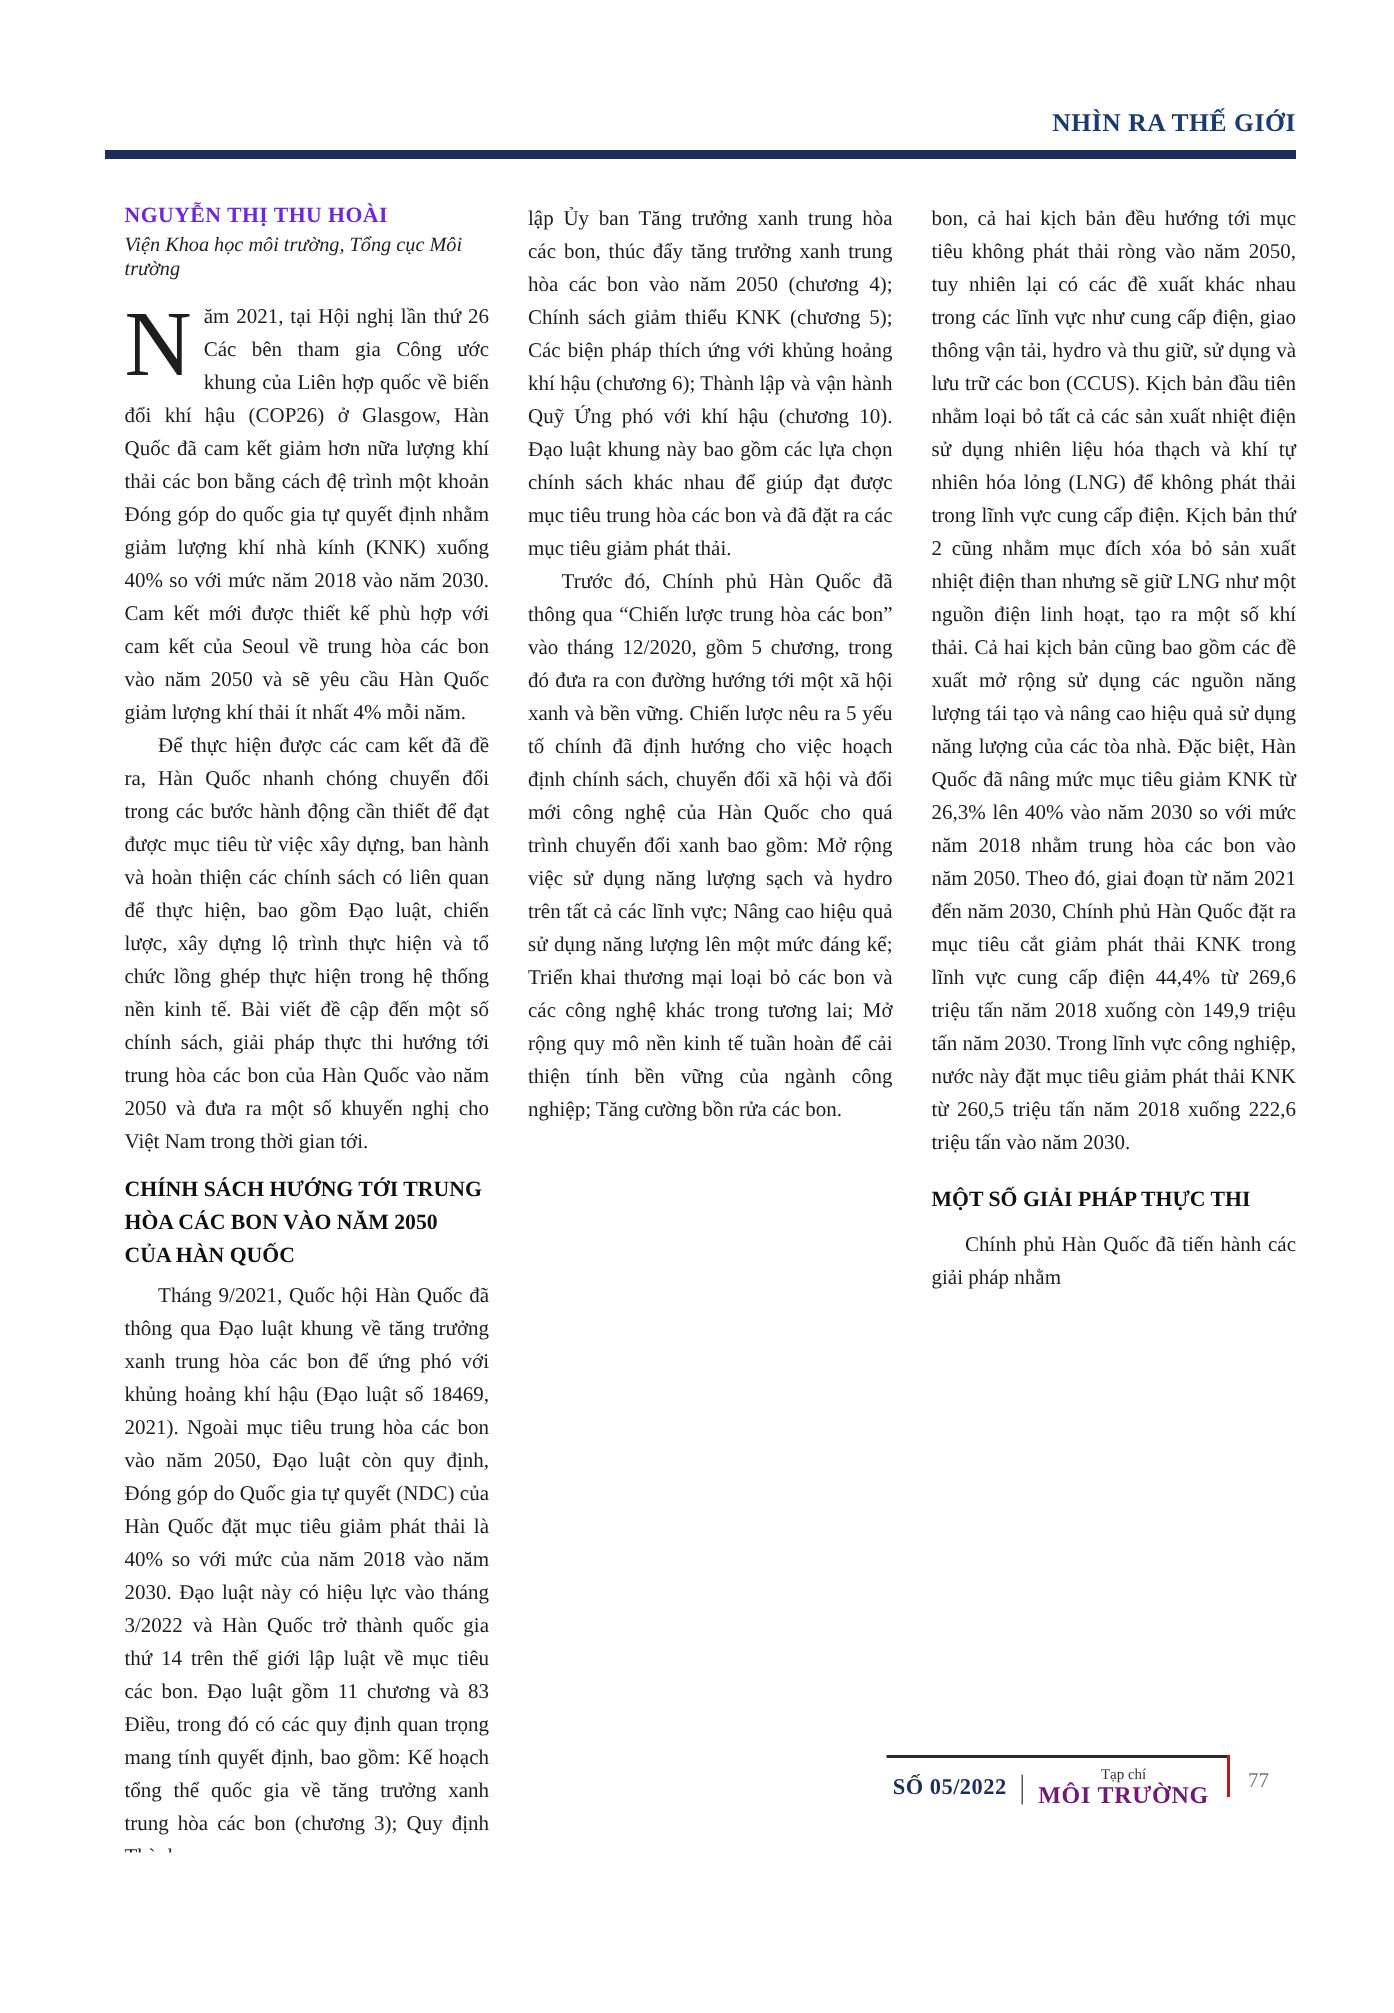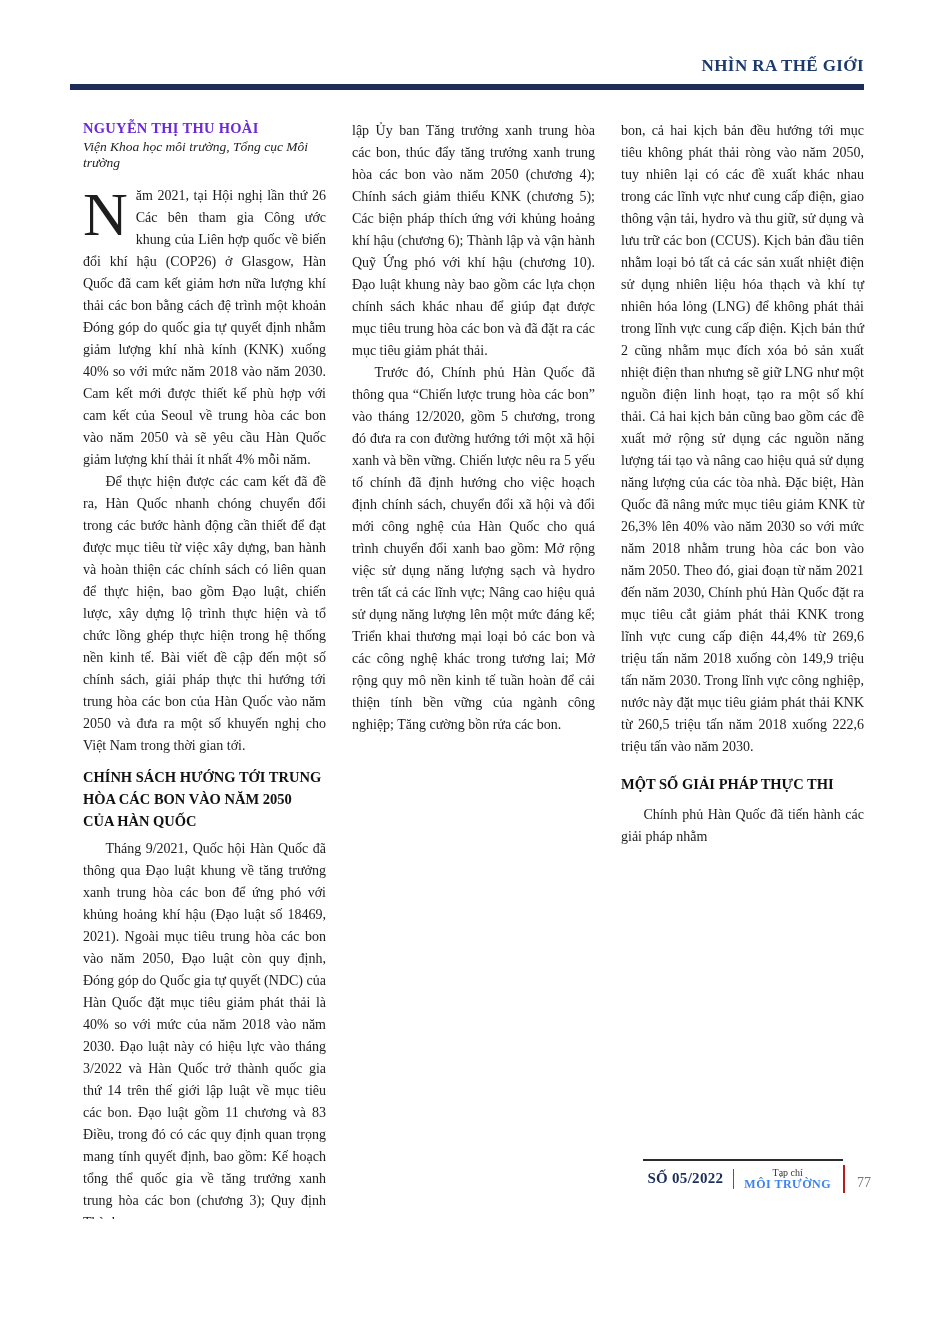--- a/index.html
+++ b/index.html
@@ -3,21 +3,21 @@
 <meta charset="utf-8">
 <style>
   * { margin: 0; padding: 0; box-sizing: border-box; }
   html, body { background: #ffffff; }
   body { font-family: "Liberation Serif", serif; color: #1c1c1c; }
 
   .page {
     position: relative;
     width: 929px;
     height: 1219px;
-    margin: 0 auto;
+    margin: 16px auto;
     background: #ffffff;
     overflow: hidden;
   }
 
   
   .page-header { padding: 56px 65px 0 70px; }
   .section-label {
     text-align: right;
     font-size: 17px;
     font-weight: 700;
@@ -80,24 +80,24 @@
     font-weight: 700;
     line-height: 1.5;
     color: #111;
     margin: 10px 0 6px 0;
   }
   .section-heading.solutions { margin-top: 16px; margin-bottom: 8px; }
 
   
   .page-footer {
     position: absolute;
-    right: 58px;
+    right: 83px;
     bottom: 26px;
     display: flex;
-    align-items: flex-end;
+    align-items: flex-start;
   }
   .footer-left {
     border-top: 2px solid #2b2b2b;
     padding: 6px 12px 2px 4px;
     display: flex;
     align-items: center;
     gap: 10px;
   }
   .issue {
     font-size: 15px;
@@ -108,23 +108,23 @@
   .footer-sep { width: 1px; height: 20px; background: #5a5a5a; }
   .brand-block {
     display: flex;
     flex-direction: column;
     align-items: center;
     line-height: 1.1;
     font-family: Liberation Serif, serif;
   }
   .brand-small { font-size: 10px; color: #333; }
   .brand {
-    font-size: 12px;
+    font-size: 16px;
     font-weight: 700;
-    color: #3b82f6;
+    color: #701a75;
     letter-spacing: 0.5px;
   }
   .footer-right {
     border-left: 2px solid #b91c1c;
     padding: 10px 0 2px 12px;
     display: flex;
     align-items: center;
   }
   .page-num { font-size: 14px; color: #767676; }
 </style>

